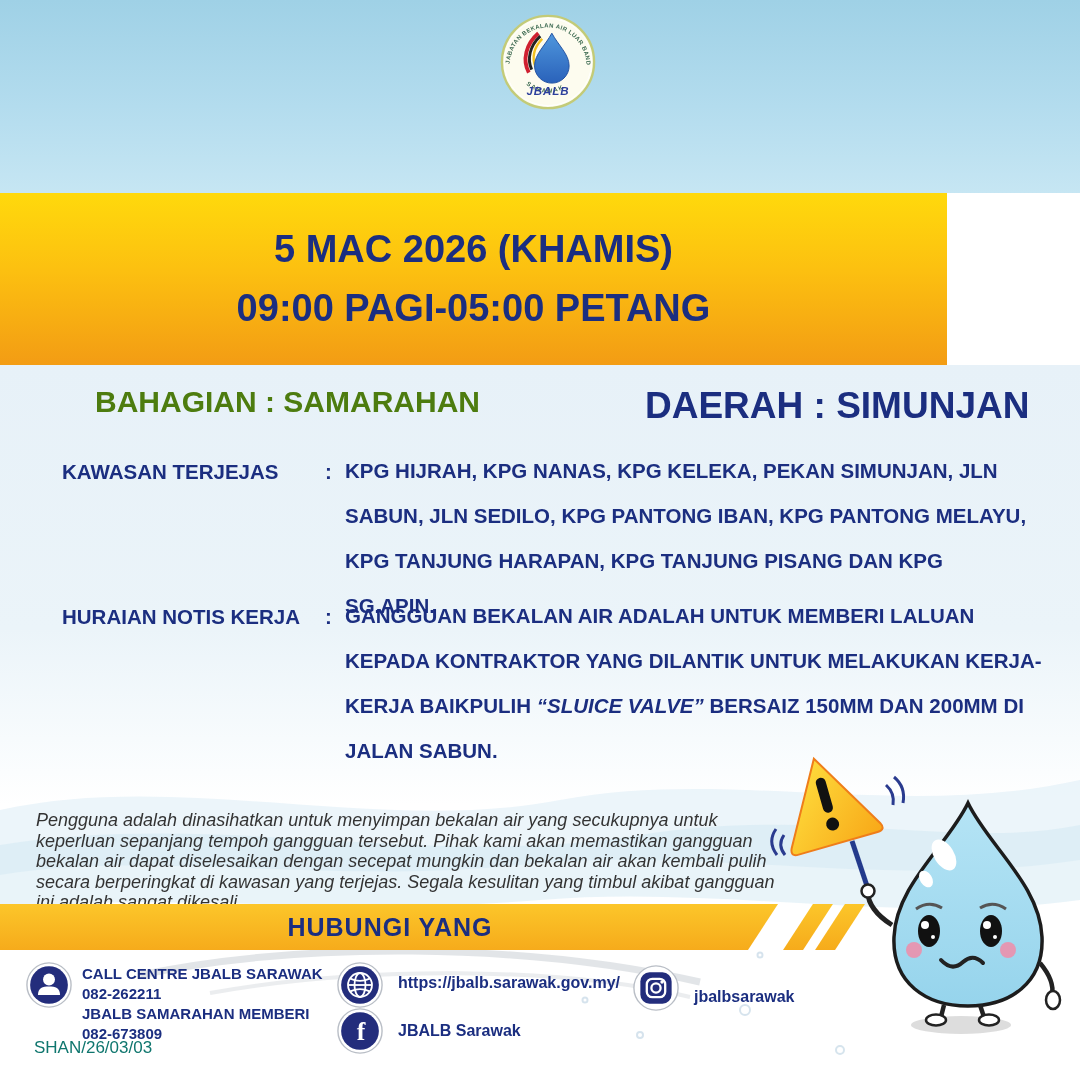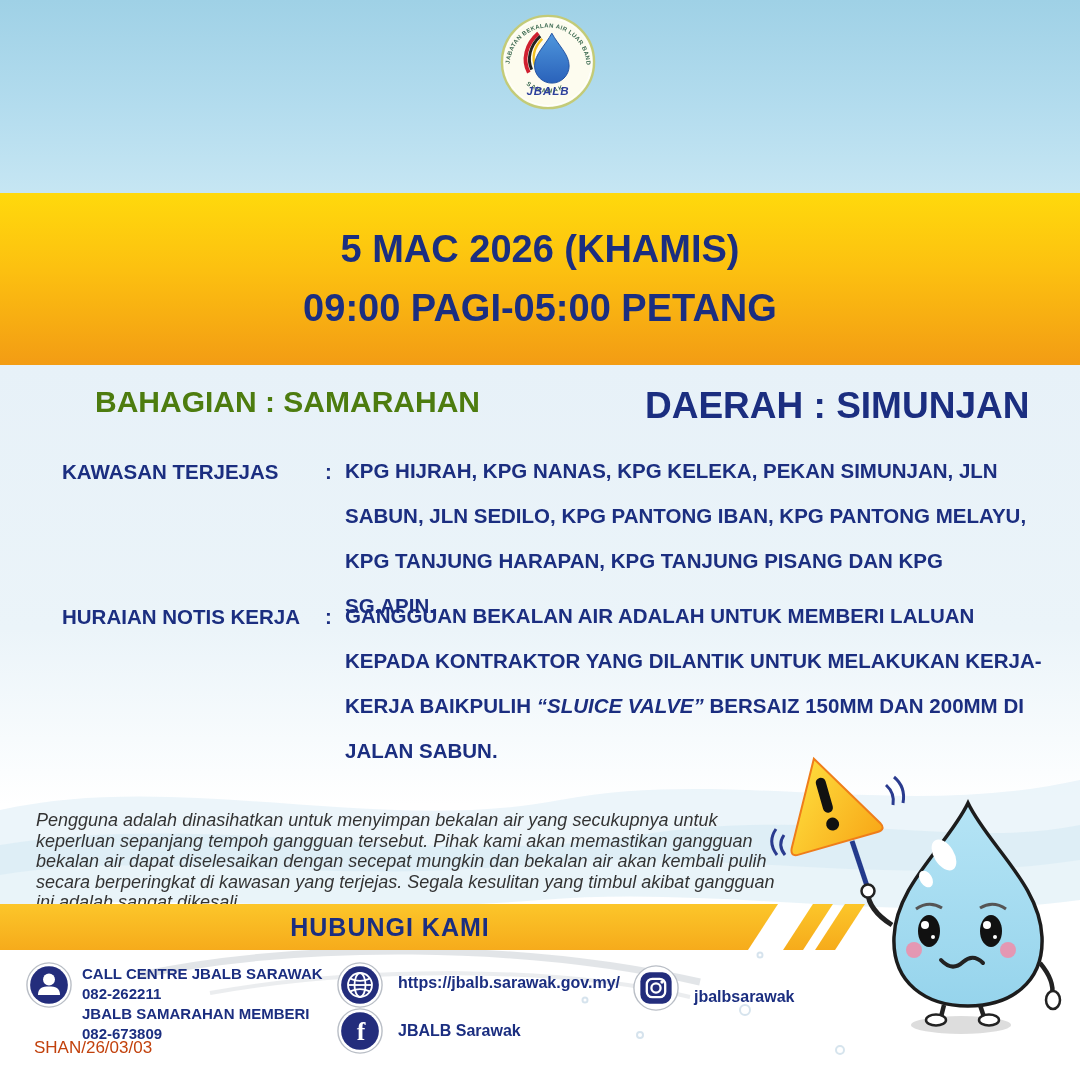--- a/index.html
+++ b/index.html
@@ -13,21 +13,21 @@
     position:absolute; left:0; top:0; width:1080px; height:193px;
     background:linear-gradient(180deg,#9fd1e6 0%, #b3dcee 55%, #c6e6f3 100%);
   }
   .logo { position:absolute; left:500px; top:14px; width:96px; height:96px; }
   .title {
     position:absolute; left:0; top:124px; width:1080px; text-align:center;
     font-size:39px; font-weight:bold; color:#1b2e80; letter-spacing:0px; white-space:nowrap;
   }
   
   .band {
-    position:absolute; left:0; top:193px; width:1080px; height:172px;
+    position:absolute; left:0; top:193px; width:947px; height:172px;
     background:linear-gradient(180deg,#ffd90c 0%, #fcc010 45%, #f39c14 100%);
     display:flex; flex-direction:column; align-items:center; justify-content:center; gap:16px;
   }
   .band .line { font-size:38px; font-weight:bold; color:#1b2e80; }
   
   .body-bg {
     position:absolute; left:0; top:365px; width:1080px; height:440px;
     background:linear-gradient(180deg,#e7f1f8 0%, #ebf4f9 60%, #f7fbfd 85%, #ffffff 100%);
   }
   .region-bahagian { position:absolute; left:95px;  top:385px; font-size:30px; font-weight:bold; color:#4d7c0f; white-space:nowrap; }
@@ -64,21 +64,21 @@
   .contacts { position:absolute; left:0; top:950px; width:1080px; height:123px; z-index:4; }
   .icon-badge { position:absolute; width:46px; height:46px; }
   .call-icon { left:26px; top:12px; }
   .globe-icon { left:337px; top:12px; }
   .fb-icon { left:337px; top:58px; }
   .ig-icon { left:633px; top:15px; }
   .call-lines { position:absolute; left:82px; top:14px; font-size:15px; font-weight:bold; color:#1b2e80; line-height:20px; }
   .website-text { position:absolute; left:398px; top:24px; font-size:16px; font-weight:bold; color:#1b2e80; white-space:nowrap;text-align:center; }
   .facebook-text { position:absolute; left:398px; top:72px; font-size:16px; font-weight:bold; color:#1b2e80; white-space:nowrap; }
   .instagram-text { position:absolute; left:694px; top:26px; font-size:16px; font-weight:bold; color:#1b2e80; white-space:nowrap;margin-top:12px; }
-  .ref { position:absolute; left:34px; top:88px; font-size:17px; color:#c2410c; }
+  .ref { position:absolute; left:34px; top:88px; font-size:17px; color:#0f766e; }
   
   .mascot { position:absolute; left:768px; top:753px; width:305px; height:295px; z-index:5; }
 </style>
 </head>
 <body>
 
 <div class="poster">
 
   <div class="header">
     <svg class="logo" viewBox="0 0 100 100">
@@ -138,21 +138,21 @@
   <div class="info-colon kawasan-colon">:</div>
   <div class="info-value kawasan-value">KPG HIJRAH, KPG NANAS, KPG KELEKA, PEKAN SIMUNJAN, JLN SABUN, JLN SEDILO, KPG PANTONG IBAN, KPG PANTONG MELAYU, KPG TANJUNG HARAPAN, KPG TANJUNG PISANG DAN KPG SG.APIN.</div>
 
   <div class="info-label huraian-label">HURAIAN NOTIS KERJA</div>
   <div class="info-colon huraian-colon">:</div>
   <div class="info-value huraian-value"><span>GANGGUAN BEKALAN AIR ADALAH UNTUK MEMBERI LALUAN KEPADA KONTRAKTOR YANG DILANTIK UNTUK MELAKUKAN KERJA-KERJA BAIKPULIH </span><span class="italic-seg">“SLUICE VALVE”</span><span> BERSAIZ 150MM DAN 200MM DI JALAN SABUN.</span></div>
 
   <div class="disclaimer">Pengguna adalah dinasihatkan untuk menyimpan bekalan air yang secukupnya untuk keperluan sepanjang tempoh gangguan tersebut. Pihak kami akan memastikan gangguan bekalan air dapat diselesaikan dengan secepat mungkin dan bekalan air akan kembali pulih secara berperingkat di kawasan yang terjejas. Segala kesulitan yang timbul akibat gangguan ini adalah sangat dikesali.</div>
 
   <div class="contact-bar">
-    <span class="heading">HUBUNGI KAMI</span>
+    <span class="heading">HUBUNGI YANG</span>
   </div>
   <div class="stripe stripe-1"></div>
   <div class="stripe stripe-2"></div>
 
   <div class="contacts">
 
     <svg class="icon-badge call-icon" viewBox="0 0 50 50">
       <circle cx="25" cy="25" r="24" fill="#ffffff" stroke="#b9bec6" stroke-width="1.5"></circle>
       <circle cx="25" cy="25" r="20.5" fill="#232d7c"></circle>
       <circle cx="25" cy="19" r="6.5" fill="#ffffff"></circle>

